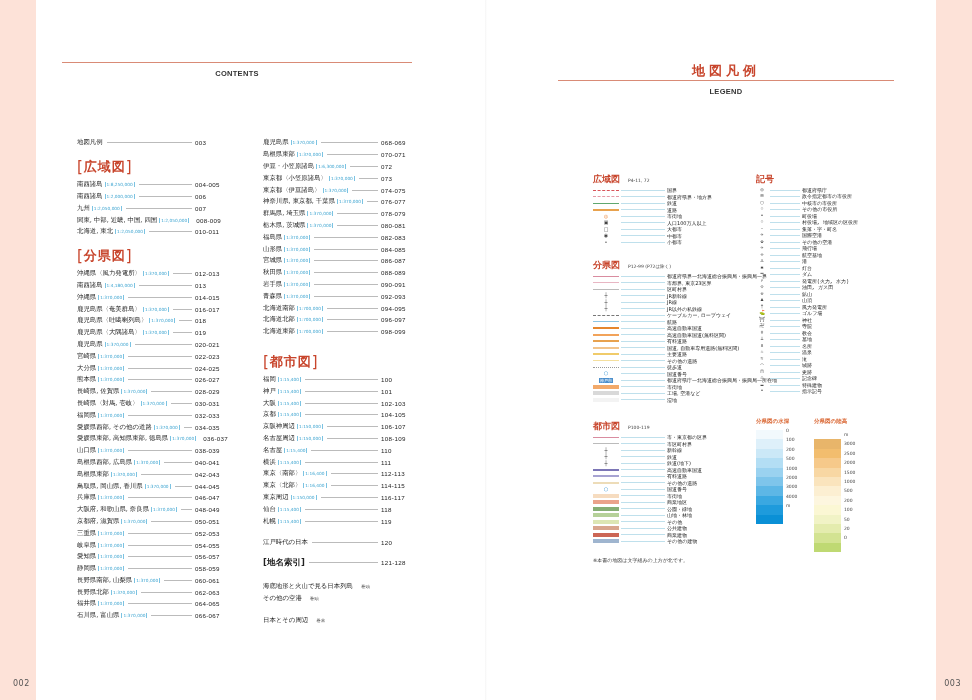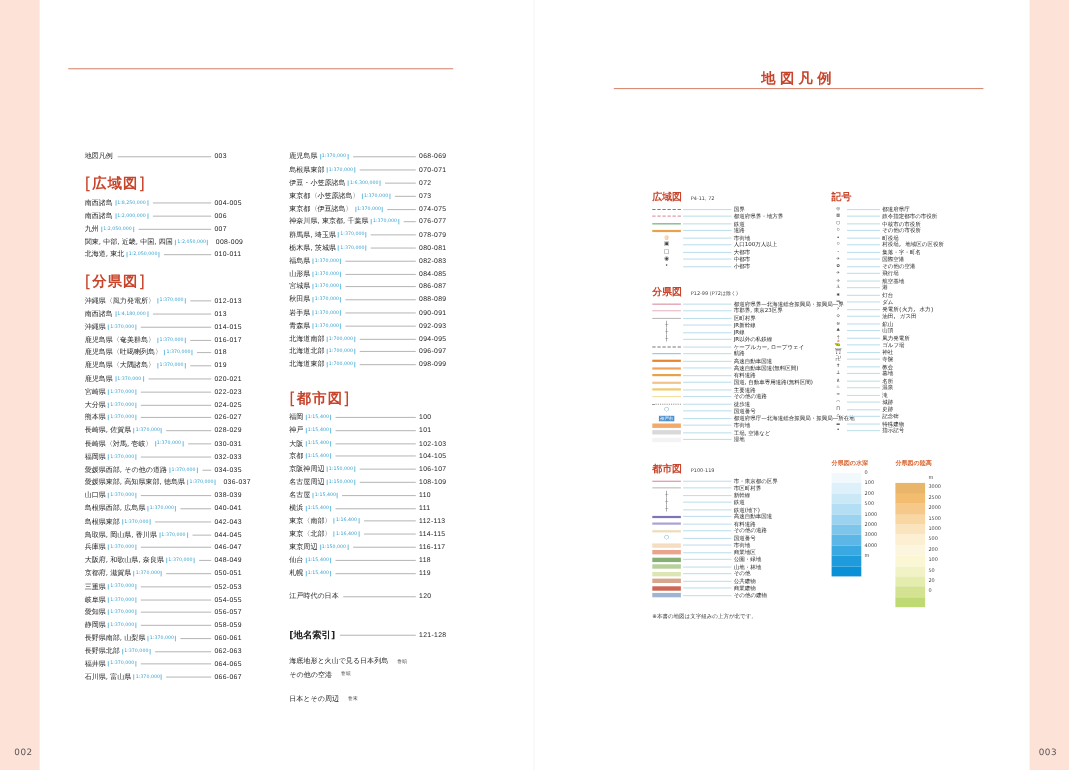--- a/index.html
+++ b/index.html
@@ -62,25 +62,27 @@
 <body>
 
 <div class="margin-strip left"></div>
 <div class="margin-strip right"></div>
 <div class="spine"></div>
 <div class="page-num left">002</div>
 <div class="page-num right">003</div>
 
 <div class="page-header hdr-left">
   <div class="rule"></div>
+  <div class="en">CONTENTS</div>
 </div>
 
 <div class="page-header hdr-right">
   <div class="jp">地図凡例</div>
   <div class="rule"></div>
+  <div class="en">LEGEND</div>
 </div>
 
 <div class="toc-col c1" id="toc-c1">
     <div class="toc-row">
       <span class="name">地図凡例</span>
       <span class="leader"></span>
       <span class="page">003</span>
     </div>
     <div class="sect">
       <span class="br">[</span>
@@ -491,21 +493,21 @@
       <span class="leader"></span>
       <span class="page">119</span>
     </div>
     <div class="gap-lg"></div>
     <div class="toc-row">
       <span class="name">江戸時代の日本</span>
       <span class="leader"></span>
       <span class="page">120</span>
     </div>
     <div class="gap"></div>
-    <div class="toc-row" style="height: 16px; margin-top: 15px;">
+    <div class="toc-row" style="height: 16px;">
       <span class="name plain-head">[地名索引]</span>
       <span class="leader"></span>
       <span class="page">121-128</span>
     </div>
     <div class="gap-lg"></div>
     <div class="toc-row">
       <span class="name">海底地形と火山で見る日本列島</span>
       <span class="note">巻頭</span>
     </div>
     <div class="toc-row">

